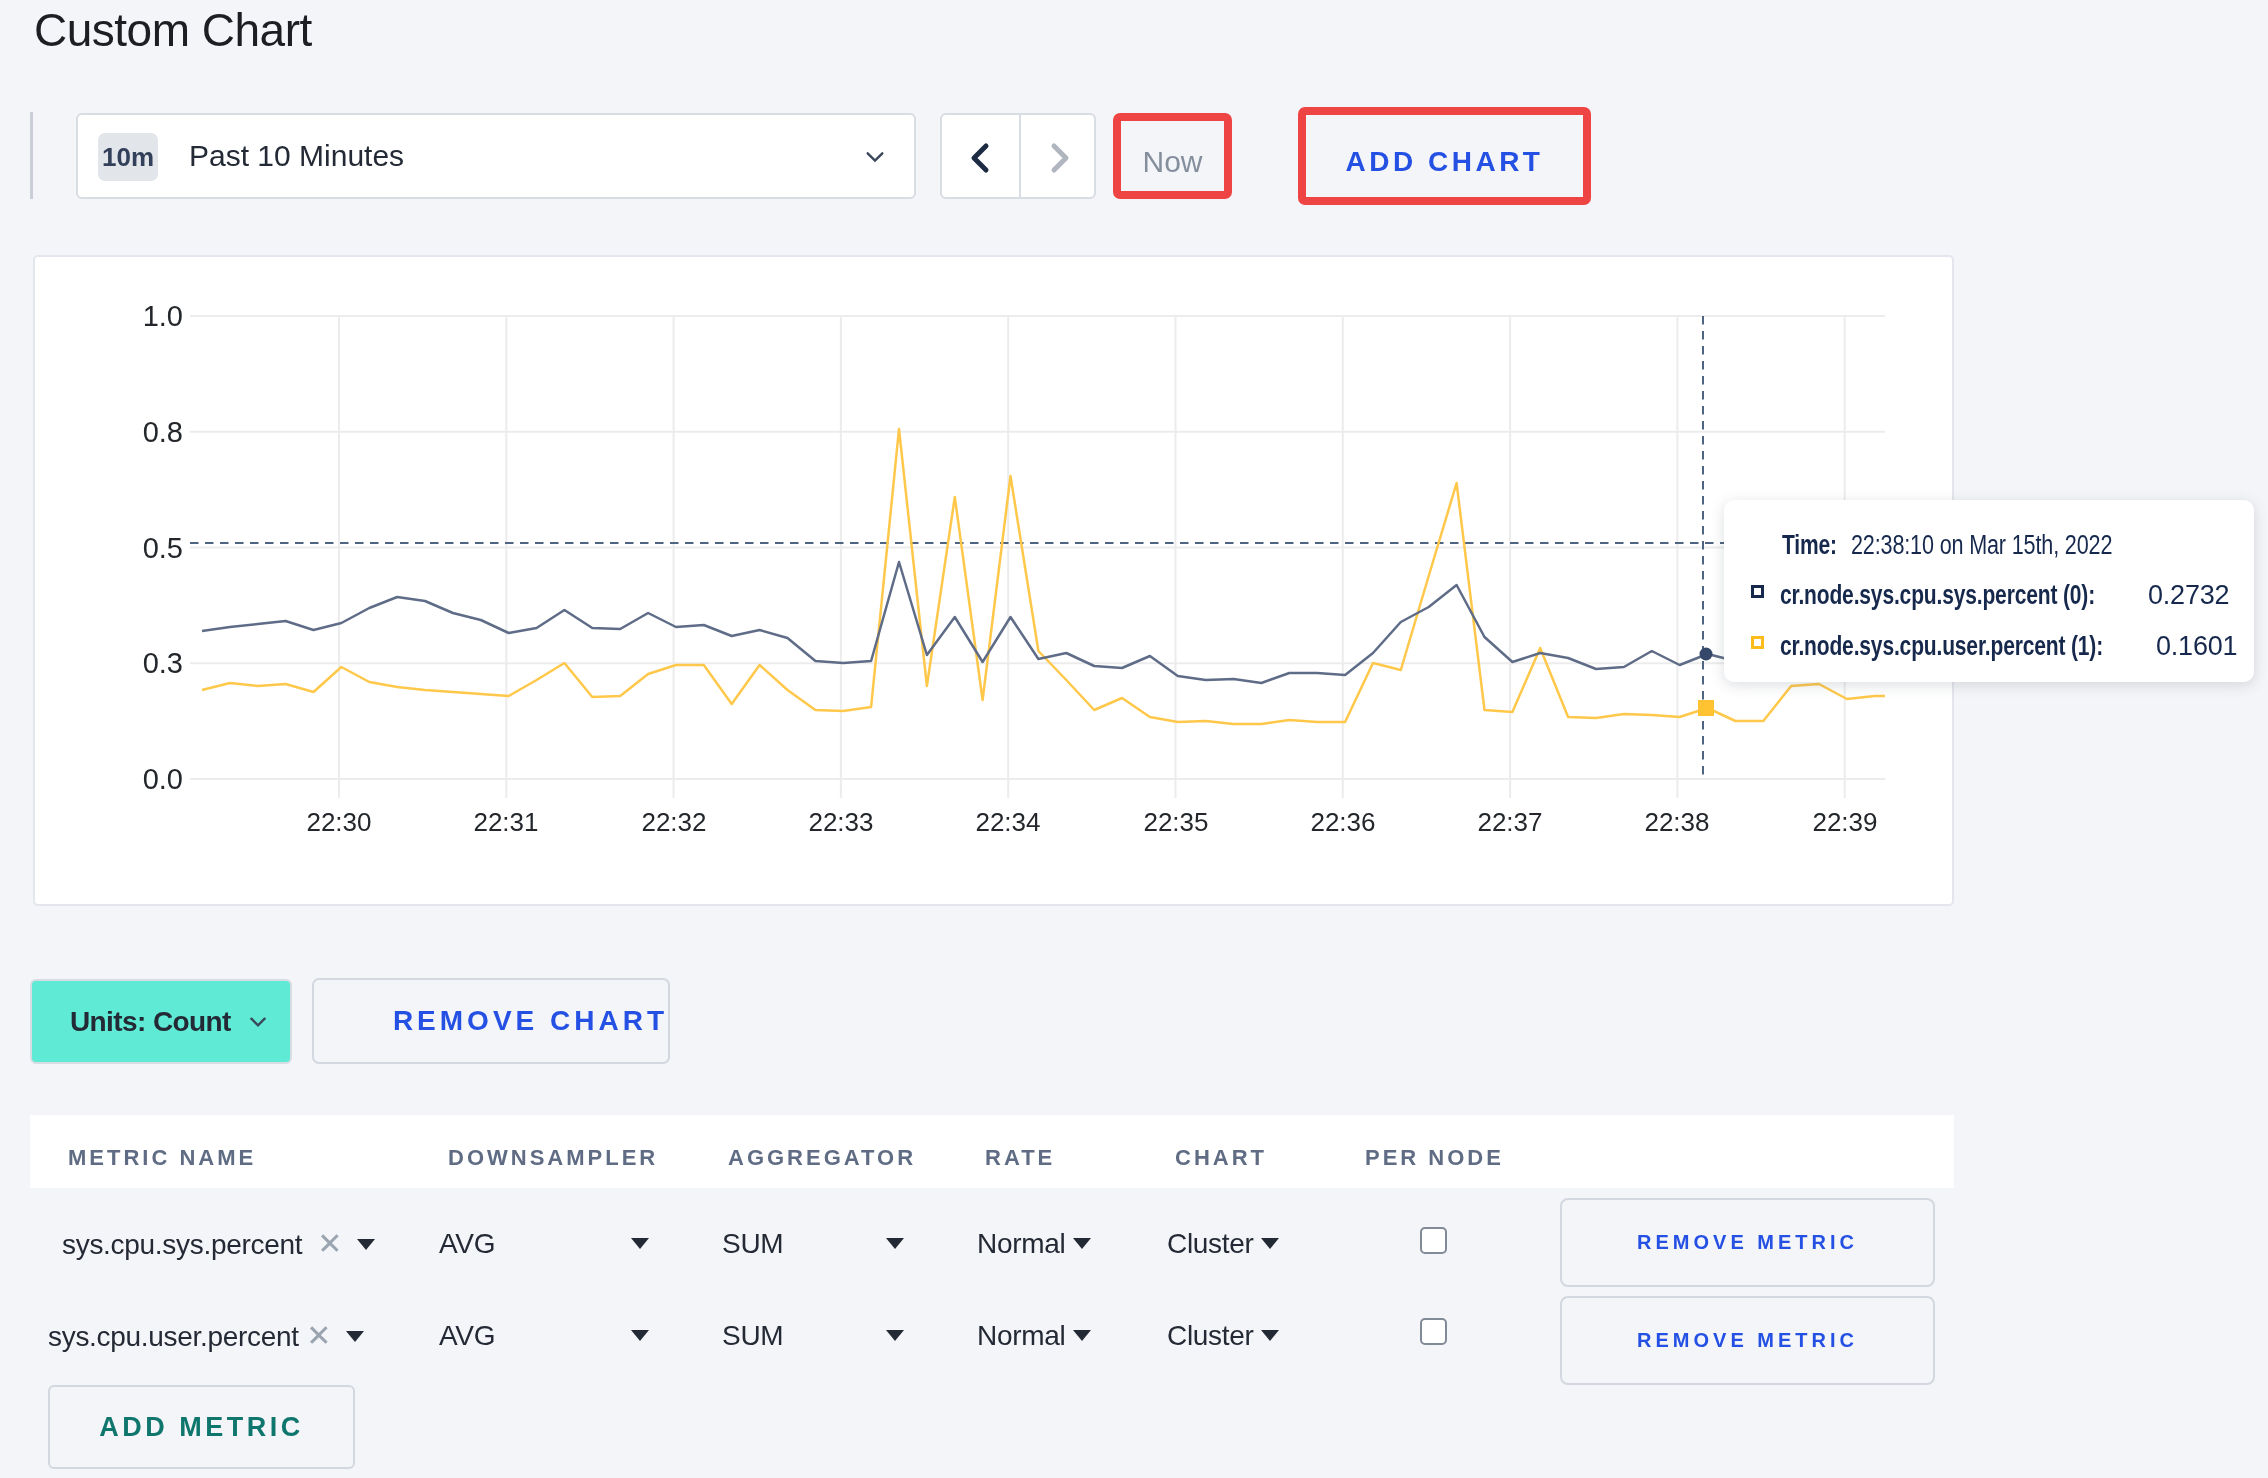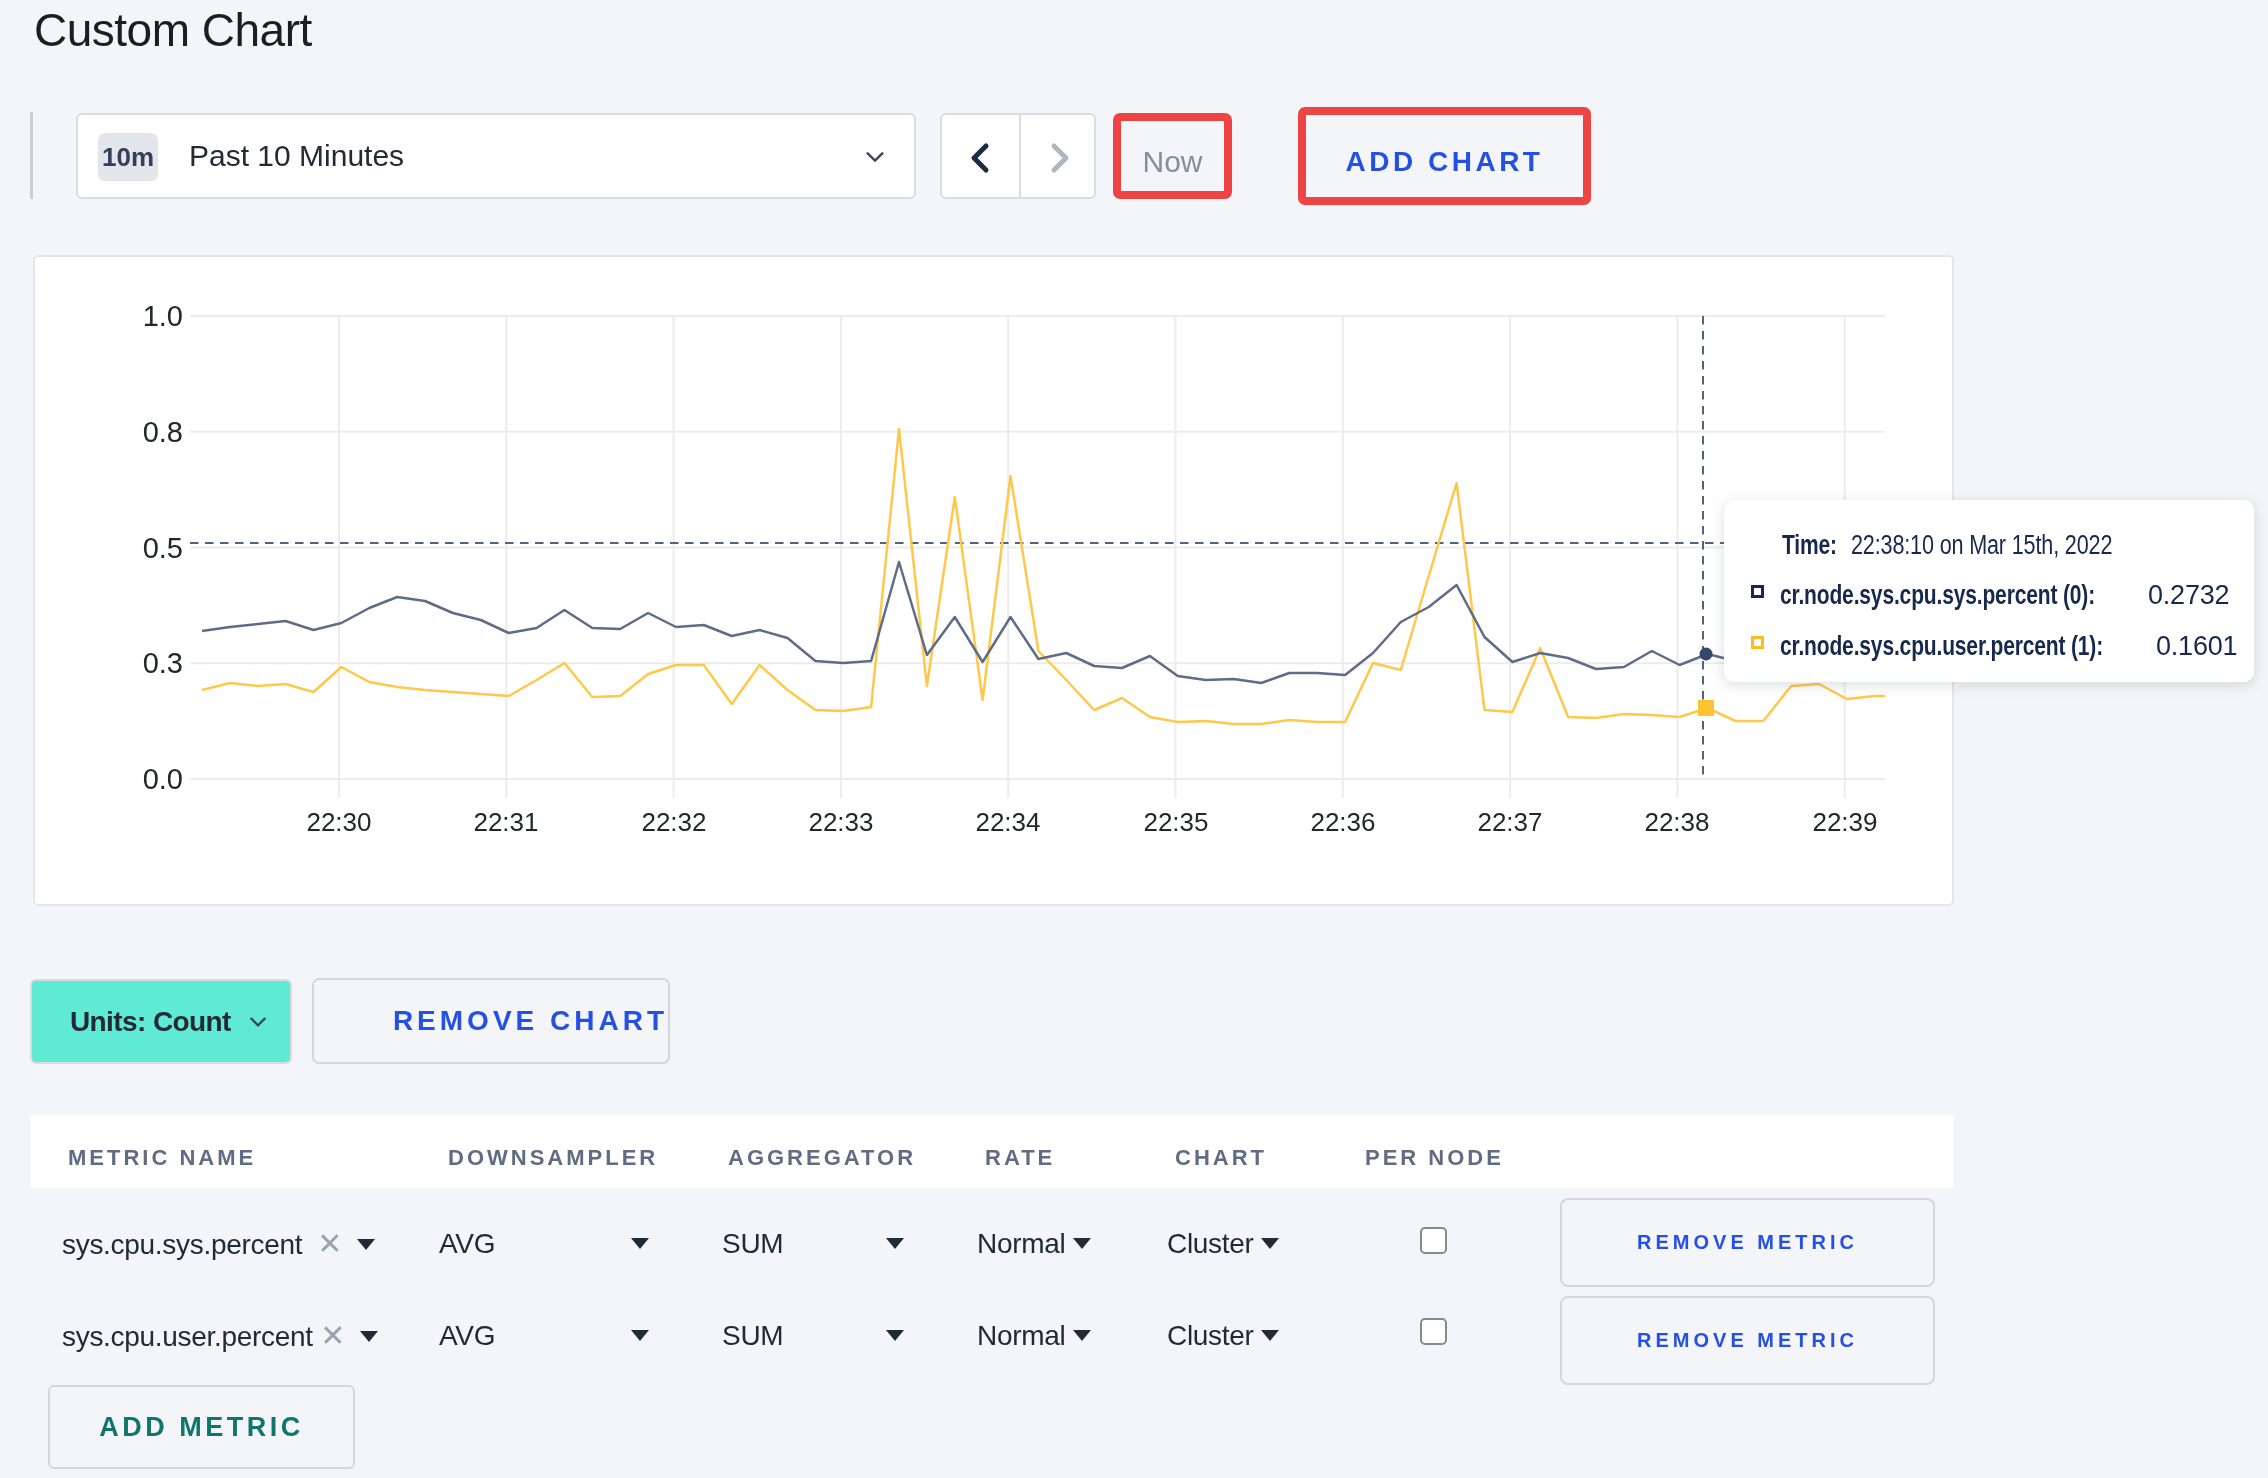--- a/index.html
+++ b/index.html
@@ -143,21 +143,21 @@
   <div class="cell" style="left:439px">AVG</div>
     <div class="cell" style="left:631px"><span class="tri"></span></div>
   <div class="cell" style="left:722px">SUM</div>
     <div class="cell" style="left:886px"><span class="tri"></span></div>
   <div class="cell" style="left:977px">Normal&nbsp;<span class="tri"></span></div>
   <div class="cell" style="left:1167px">Cluster&nbsp;<span class="tri"></span></div>
   <div class="cbx" style="top:29px"></div>
   <div class="rmbtn" style="top:0px">REMOVE METRIC</div>
 </div>
 <div class="row" style="top:1290px">
-  <div class="cell" style="left:62px">sys.cpu.user.percent&nbsp;<span class="xmark">✕</span>&nbsp;&nbsp;<span class="tri"></span></div>
+  <div class="cell" style="left:48px">sys.cpu.user.percent&nbsp;<span class="xmark">✕</span>&nbsp;&nbsp;<span class="tri"></span></div>
   <div class="cell" style="left:439px">AVG</div>
     <div class="cell" style="left:631px"><span class="tri"></span></div>
   <div class="cell" style="left:722px">SUM</div>
     <div class="cell" style="left:886px"><span class="tri"></span></div>
   <div class="cell" style="left:977px">Normal&nbsp;<span class="tri"></span></div>
   <div class="cell" style="left:1167px">Cluster&nbsp;<span class="tri"></span></div>
   <div class="cbx" style="top:28px"></div>
   <div class="rmbtn" style="top:6px">REMOVE METRIC</div>
 </div>
 <div class="abs addmetric">ADD METRIC</div>

